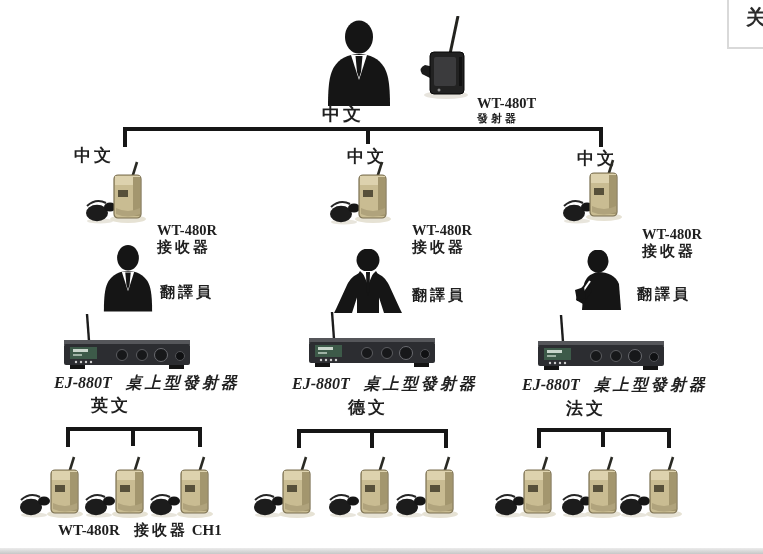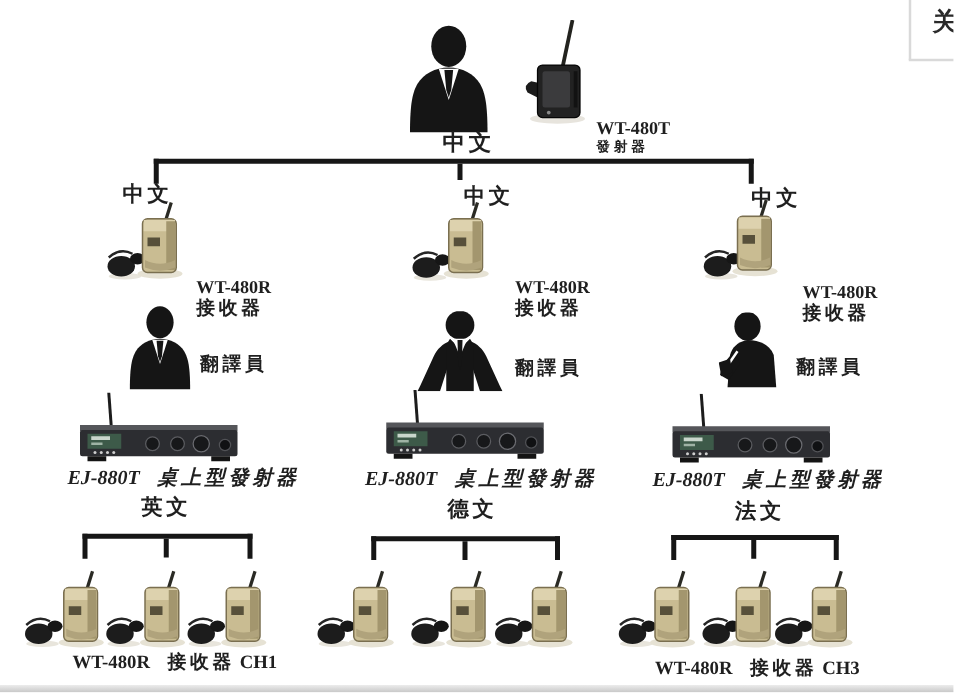--- a/index.html
+++ b/index.html
@@ -7,21 +7,21 @@
          font-family:"Liberation Serif","DejaVu Serif",serif;}
   .abs{position:absolute;}
   .line{position:absolute;background:#161616;}
   .lbl{position:absolute;font-weight:700;color:#1f1f1f;white-space:nowrap;line-height:1.15;}
   .cjk{letter-spacing:3px;}
   .t18{font-size:18px;}
   .t17{font-size:17px;}
   .t16{font-size:16px;font-style:italic;}
   .t15{font-size:15px;}
   .t14{font-size:14.5px;margin-top:45px;}
-  .center{text-align:right;}
+  .center{text-align:left;}
   .two-line span{display:block;}
   .gap{display:inline-block;width:14px;}
   .corner-line{position:absolute;background:#d9d9d9;}
   .corner-clip{position:absolute;overflow:hidden;color:#2a2a2a;font-weight:700;}
   .bottombar{position:absolute;left:0;top:548px;width:763px;height:6px;
              background:linear-gradient(#ececec,#c7c7c7);}
 </style>
 </head>
 <body>
 
@@ -171,21 +171,21 @@
     <span>EJ-880T</span><span class="gap"></span><span class="cjk">桌上型發射器</span>
   </div>
   <div class="lbl t17 cjk center" style="left:91px;top:396px;width:62px">英文</div>
 
   <svg class="abs" style="left:307px;top:312px" width="130" height="58">
       <use href="#sym-ej"></use>
     </svg>
   <div class="lbl t16" style="left:292px;top:375px">
     <span>EJ-880T</span><span class="gap"></span><span class="cjk">桌上型發射器</span>
   </div>
-  <div class="lbl t17 cjk center" style="left:336px;top:398px;width:62px">德文</div>
+  <div class="lbl t17 cjk center" style="left:348px;top:398px;width:62px">德文</div>
 
   <svg class="abs" style="left:536px;top:315px" width="130" height="58">
       <use href="#sym-ej"></use>
     </svg>
   <div class="lbl t16" style="left:522px;top:376px">
     <span>EJ-880T</span><span class="gap"></span><span class="cjk">桌上型發射器</span>
   </div>
   <div class="lbl t17 cjk center" style="left:566px;top:399px;width:62px">法文</div>
 
   <div class="line" style="left:66px;top:427px;width:136px;height:4px"></div>
@@ -256,23 +256,19 @@
     </svg>
   <svg class="abs" style="left:582px;top:455px" width="44" height="64">
       <use href="#sym-pack"></use>
     </svg>
   <svg class="abs" style="left:618px;top:492px" width="34" height="26">
       <use href="#sym-ear"></use>
     </svg>
   <svg class="abs" style="left:643px;top:455px" width="44" height="64">
       <use href="#sym-pack"></use>
     </svg>
-  <div class="lbl t15" style="left:524px;top:527px">
-    <span>WT-480R</span><span class="gap"></span><span class="cjk">接收器</span>
-    <span>CH3</span>
-  </div>
 
   <div class="corner-line" style="left:727px;top:0;width:2px;height:48px"></div>
   <div class="corner-line" style="left:727px;top:47px;width:36px;height:2px"></div>
   <div class="corner-clip" style="left:746px;top:4px;width:17px;height:26px;font-size:20px">关</div>
 
   <div class="bottombar"></div>
 </div>
 
 </body></html>

